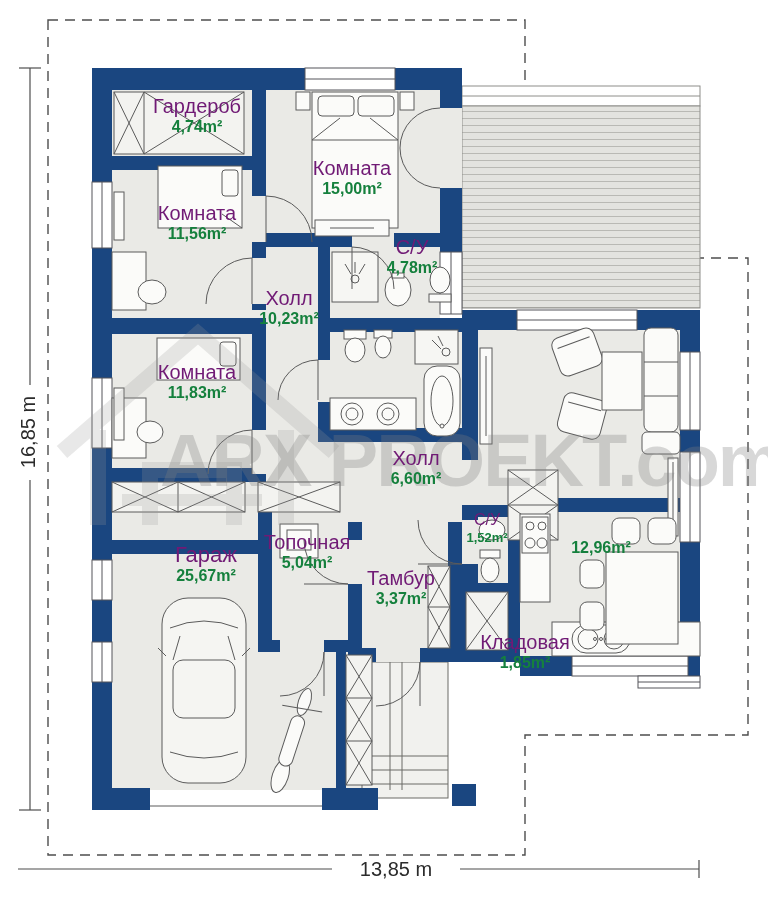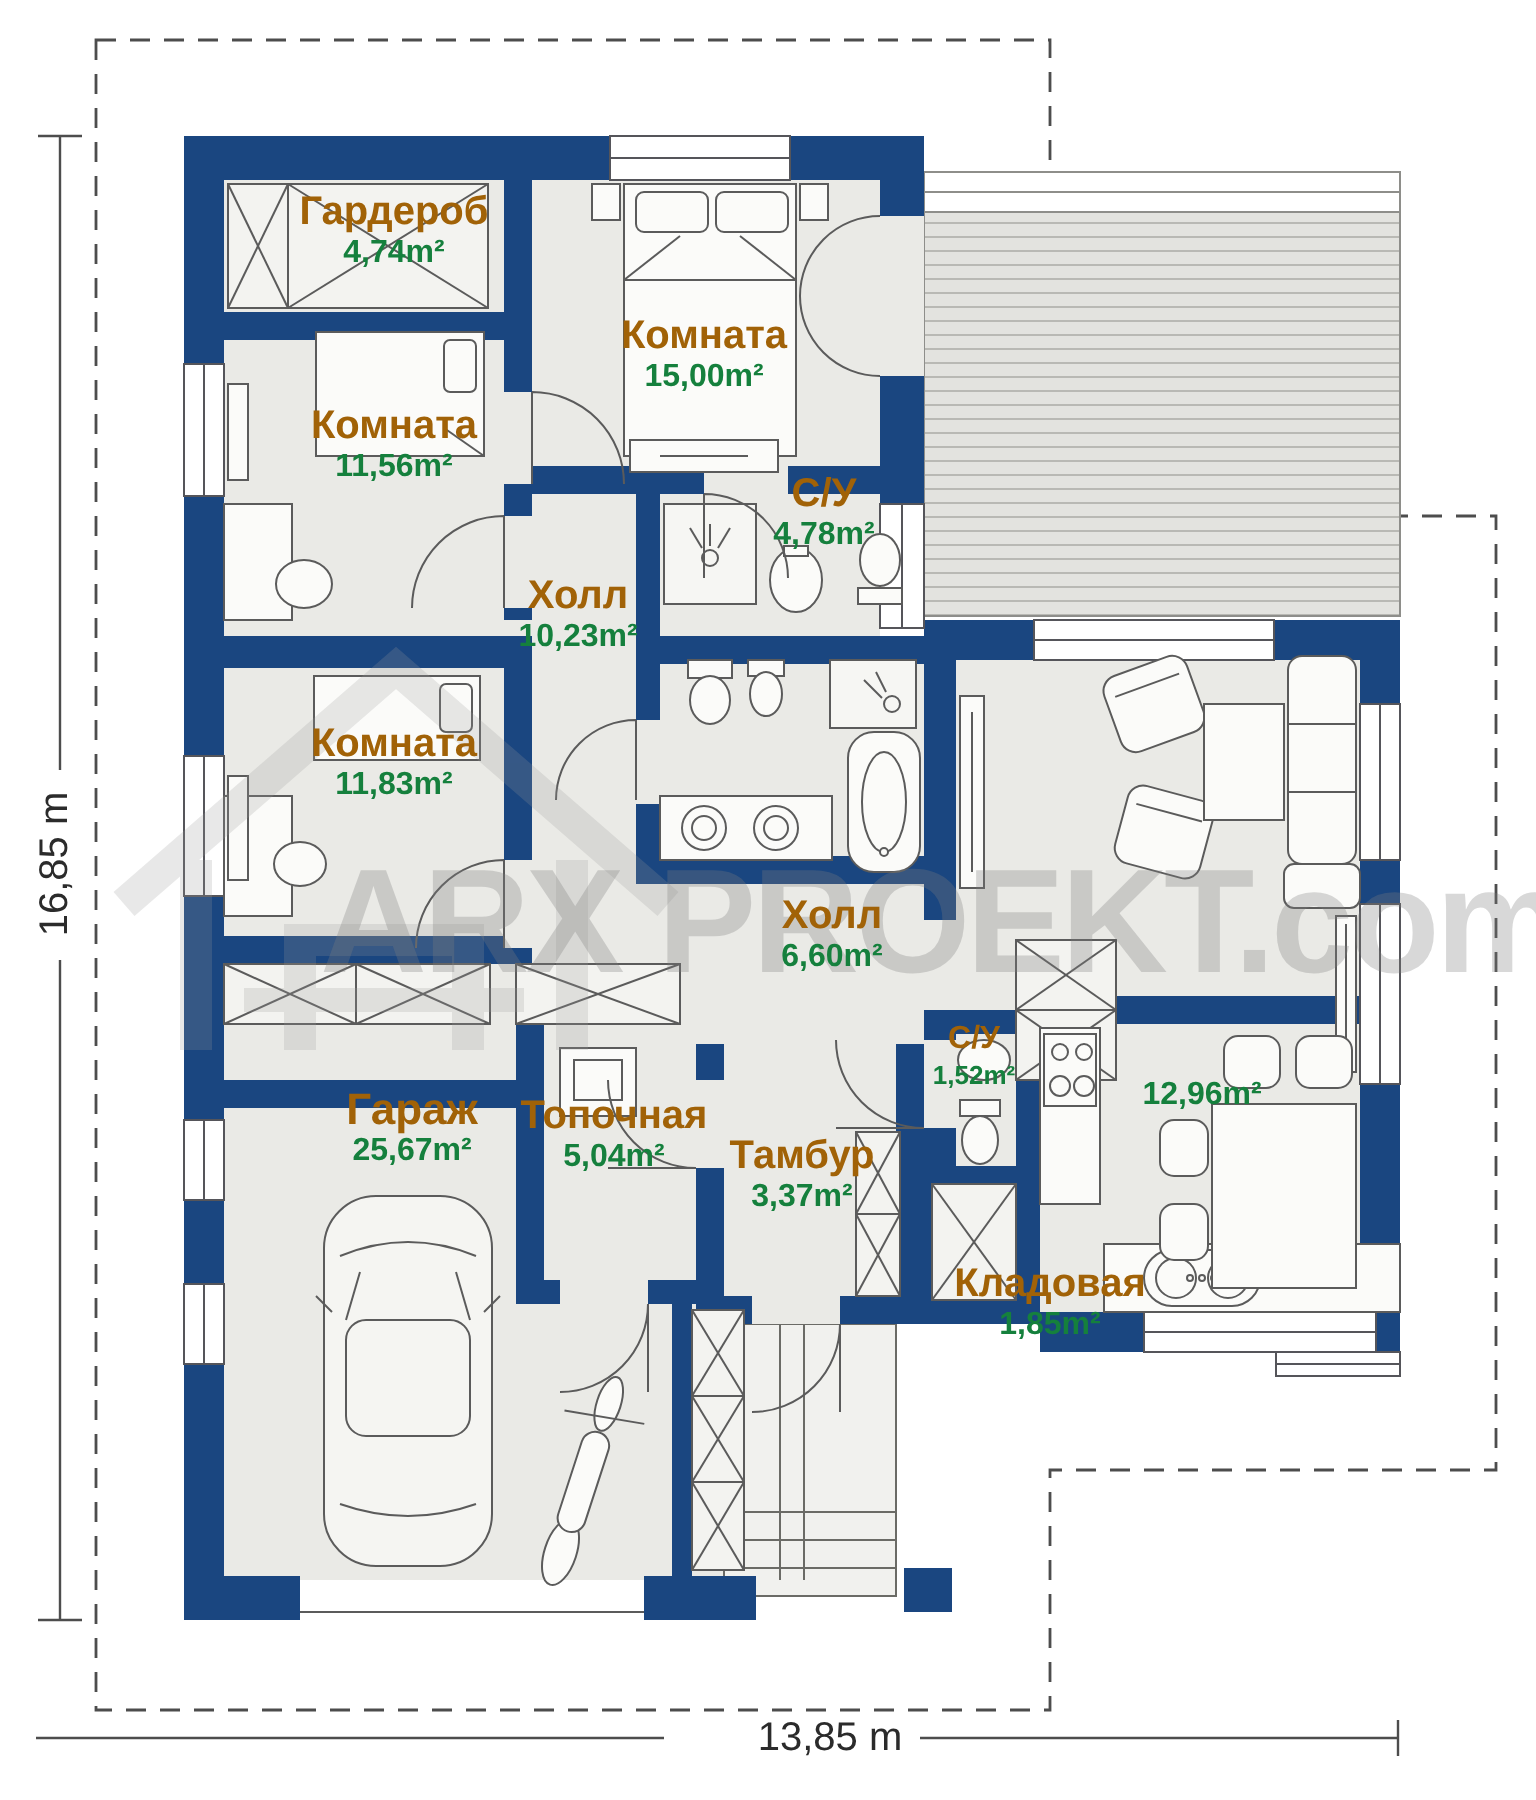--- a/index.html
+++ b/index.html
@@ -1,28 +1,28 @@
 <!DOCTYPE html>
 <html><head>
 <meta charset="utf-8">
 <style>
   html,body{margin:0;padding:0;background:#fff;}
   #stage{position:relative;width:768px;height:900px;background:#fff;overflow:hidden;
          font-family:"Liberation Sans",sans-serif;}
   #plan-svg{position:absolute;left:0;top:0;}
   .room-label{position:absolute;transform:translateX(-50%);text-align:center;z-index:3;
               line-height:1.05;pointer-events:none;}
-  .room-name{display:block;color:#a16207;font-weight:bold;font-size:20px;letter-spacing:0;}
+  .room-name{display:block;color:#701a75;font-weight:normal;font-size:20px;letter-spacing:0;}
   .room-area{display:block;color:#15803d;font-weight:bold;font-size:16px;margin-top:2px;}
   .lbl-big .room-name{font-size:22px;}
   .lbl-small .room-name{font-size:16px;}
   .lbl-small .room-area{font-size:13px;}
   .lbl-wrap{width:118px;}
   .dim-label{position:absolute;color:#2b2b2b;font-size:20px;z-index:3;}
-  #dim-width{transform:translateX(-50%);margin-left:19px;}
+  #dim-width{transform:translateX(-50%);}
   #dim-height{transform:translate(-50%,-50%) rotate(-90deg);transform-origin:center center;}
   #watermark{position:absolute;left:0;top:0;width:768px;height:704px;z-index:2;
              pointer-events:none;}
   #watermark-text{position:absolute;left:160px;top:418px;font-size:74px;font-weight:bold;
              color:rgba(125,125,125,0.30);letter-spacing:-2px;white-space:nowrap;}
 </style>
 </head>
 <body>
 
 <div id="stage">
@@ -457,21 +457,21 @@
   <span class="room-area">6,60m²</span>
 </div>
 <div class="room-label lbl-small" style="left:487px;top:512px;">
   <span class="room-name">С/У</span>
   <span class="room-area">1,52m²</span>
 </div>
 <div class="room-label lbl-big" style="left:206px;top:543px;">
   <span class="room-name">Гараж</span>
   <span class="room-area">25,67m²</span>
 </div>
-<div class="room-label" style="left:307px;top:548px;">
+<div class="room-label" style="left:307px;top:532px;">
   <span class="room-name">Топочная</span>
   <span class="room-area">5,04m²</span>
 </div>
 <div class="room-label" style="left:401px;top:568px;">
   <span class="room-name">Тамбур</span>
   <span class="room-area">3,37m²</span>
 </div>
 <div class="room-label" style="left:525px;top:632px;">
   <span class="room-name">Кладовая</span>
   <span class="room-area">1,85m²</span>

